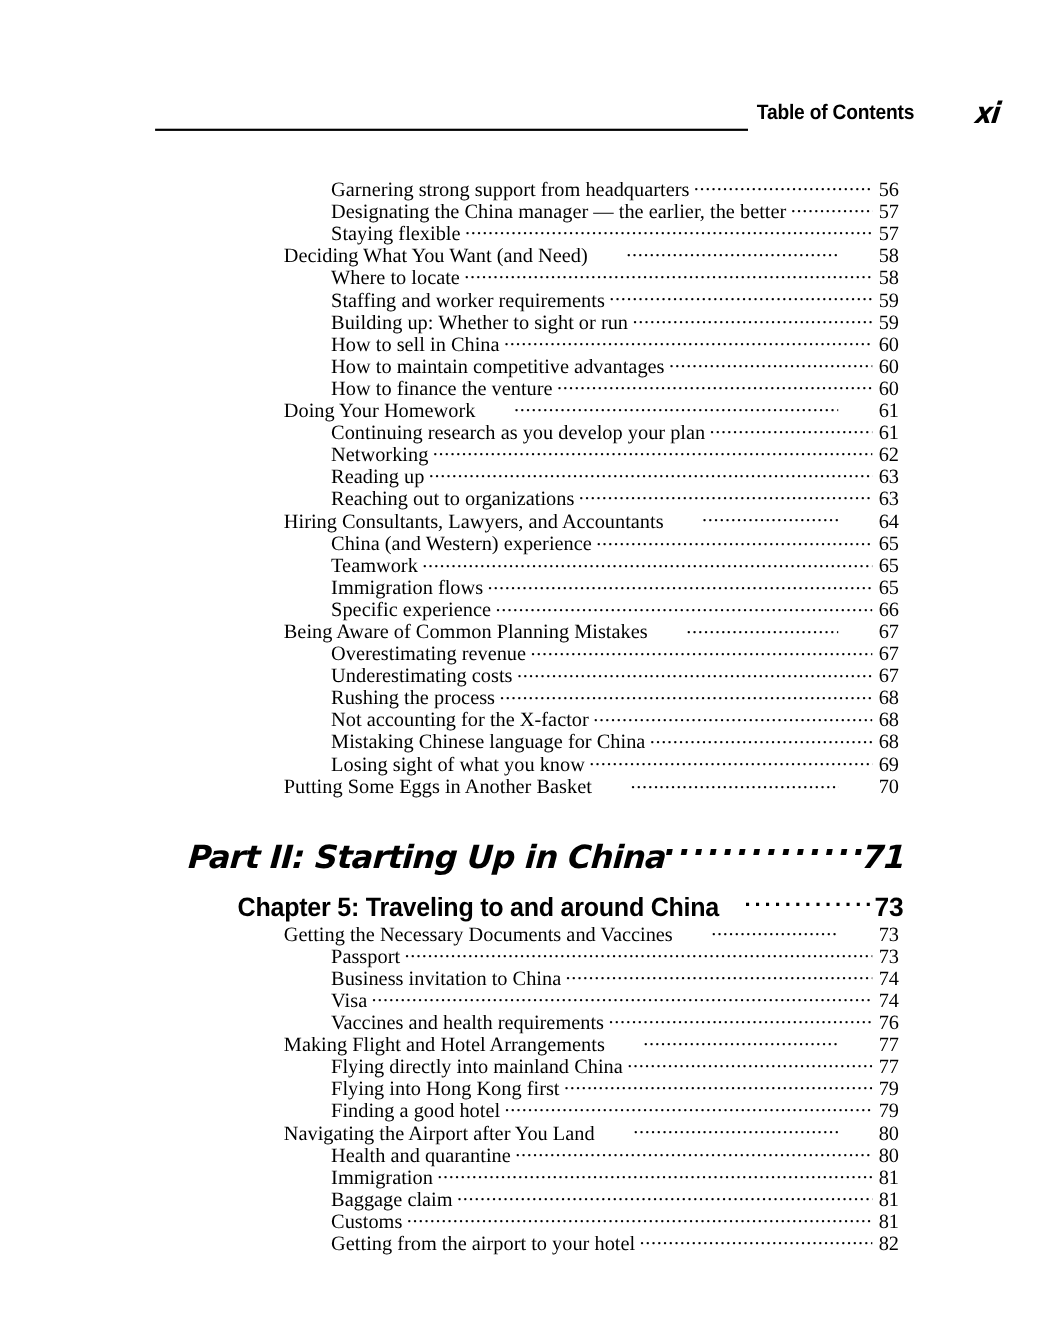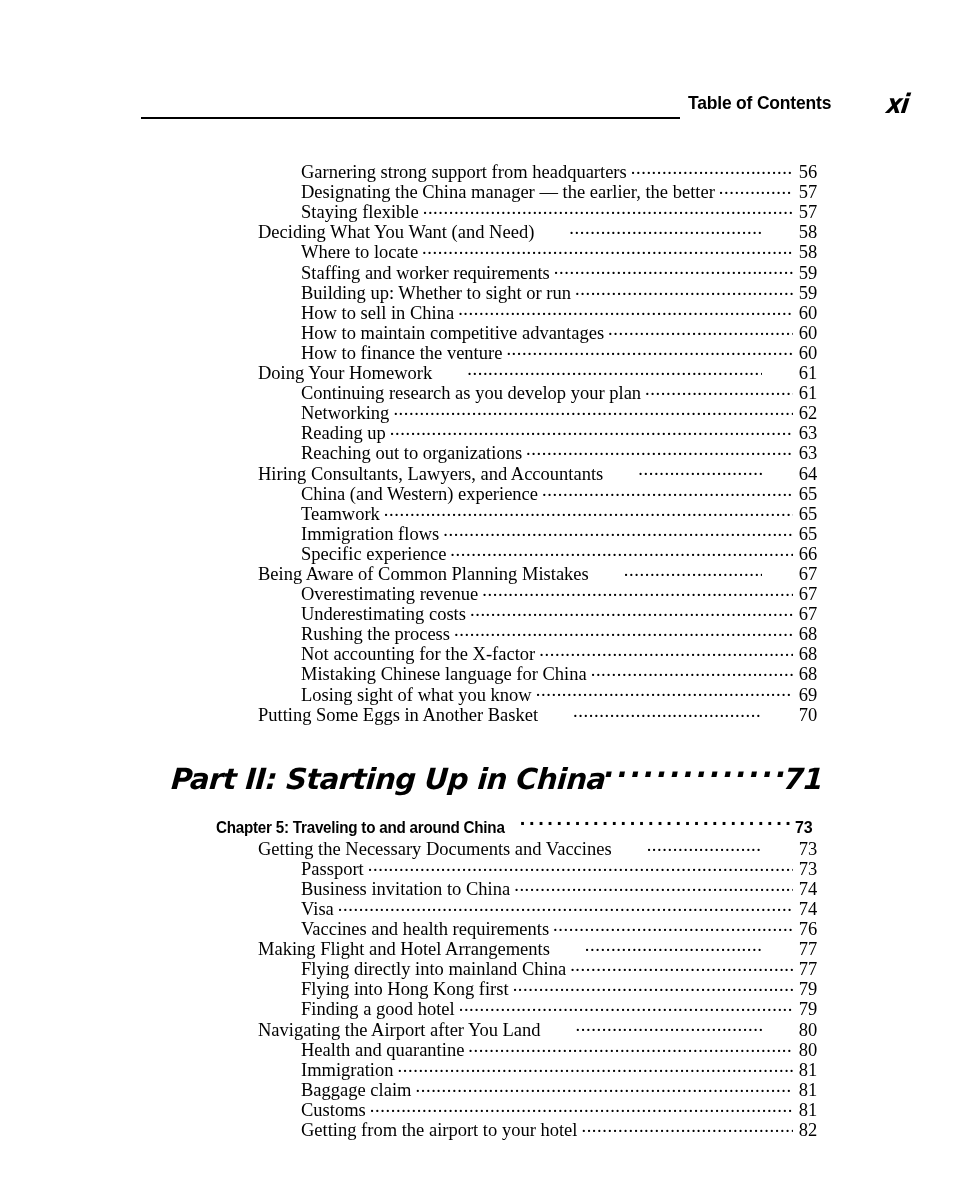--- a/index.html
+++ b/index.html
@@ -167,21 +167,21 @@
     position: relative;
     display: flex;
     align-items: baseline;
     white-space: nowrap;
     padding-left: 216px;
     padding-right: 131px;
     margin-top: 16px;
     height: 28px;
     font-family: "Liberation Sans", sans-serif;
     font-weight: bold;
-    font-size: 16px;
+    font-size: 24px;
     line-height: 28px;
     letter-spacing: -0.25px;
   }
   .chapter-row .entry-title {
     flex: 0 0 auto;
     transform: scaleX(0.95);
     transform-origin: left center;
   }
   .chapter-row .leader {
     flex: 1 1 auto;

